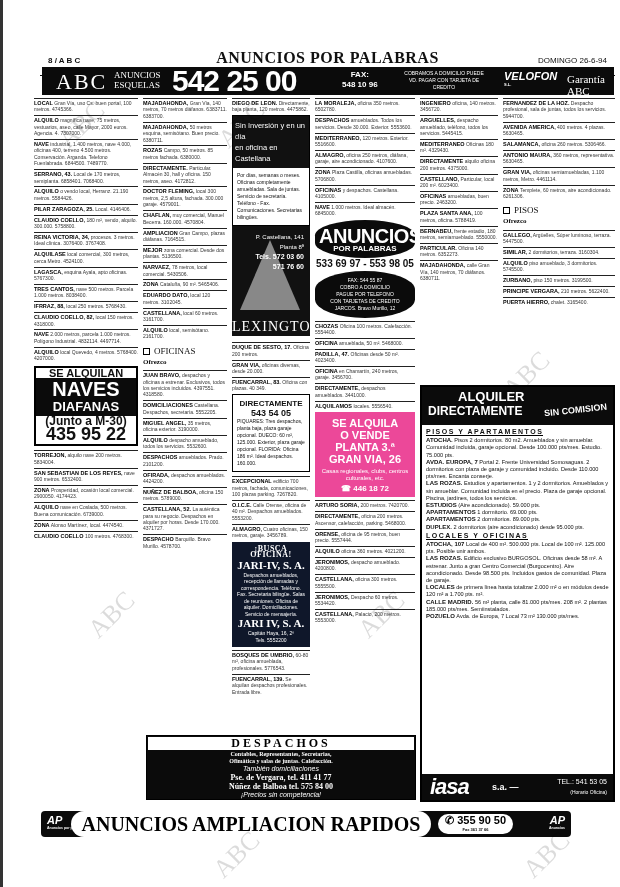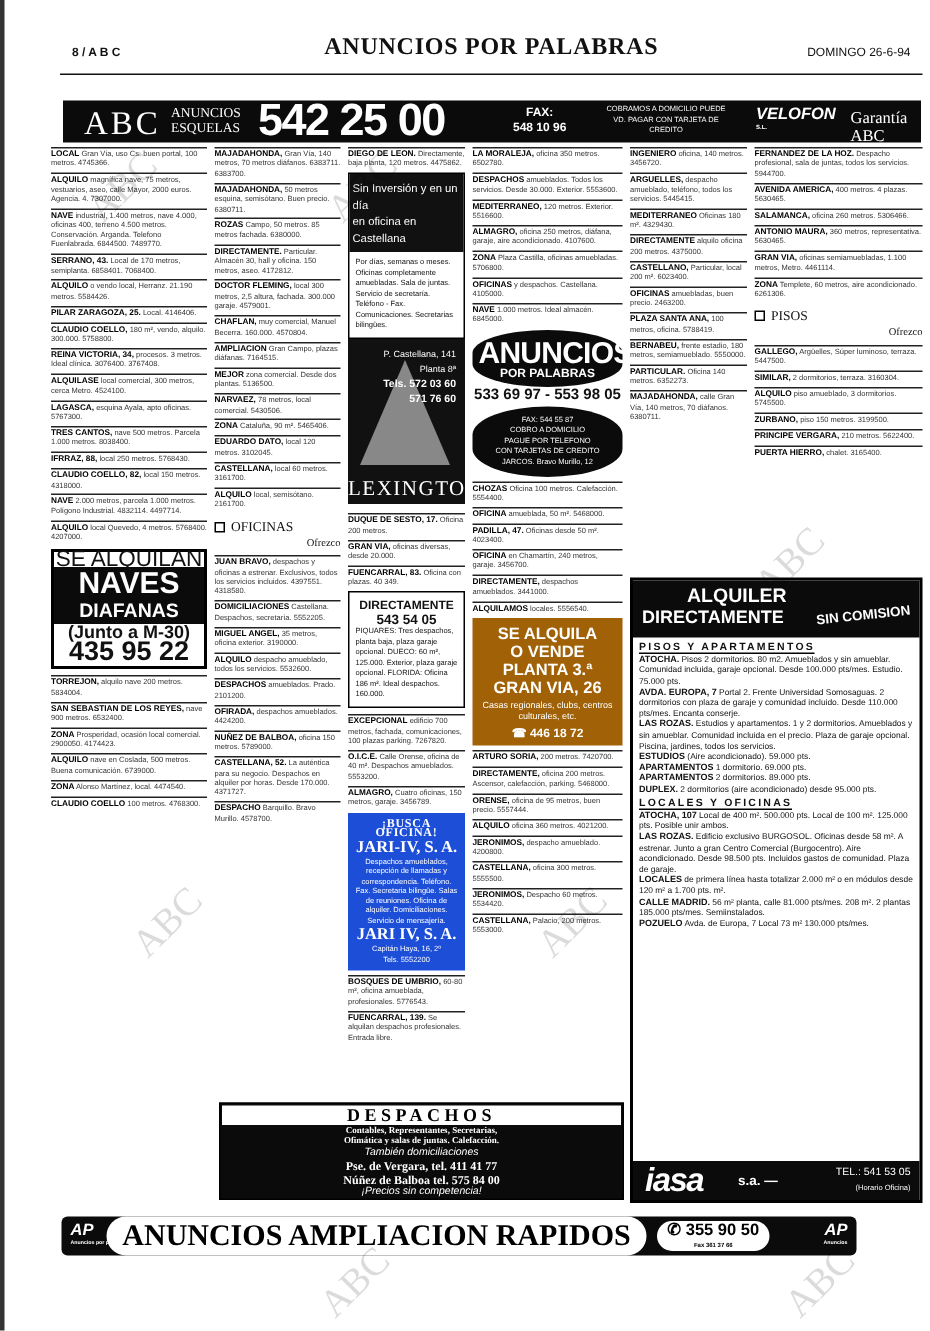--- a/index.html
+++ b/index.html
@@ -1,36 +1,36 @@
 <!DOCTYPE html>
 <html><head>
 <meta charset="utf-8">
 <style>
   * { box-sizing: border-box; margin: 0; padding: 0; }
   body { width: 620px; height: 887px; background: #fff; font-family: "Liberation Sans", sans-serif; color: #111; position: relative; overflow: hidden; }
   .page-edge { position: absolute; left: 0; top: 0; width: 3px; height: 887px; background: #333; }
-  .masthead { position: absolute; left: 40px; top: 20px; width: 575px; height: 30px; border-bottom: 1.5px solid #111; }
+  .masthead { position: absolute; left: 40px; top: 46px; width: 575px; height: 30px; border-bottom: 1.5px solid #111; }
   .mh-left { position: absolute; left: 8px; top: 10px; font-size: 8px; font-weight: bold; }
   .mh-title { position: absolute; left: 0; right: 0; top: 3px; text-align: center; font-family: "Liberation Serif", serif; font-weight: bold; font-size: 16px; letter-spacing: 0.5px; }
   .mh-date { position: absolute; right: 8px; top: 10px; font-size: 8px; }
   .banner { position: absolute; left: 42px; top: 67px; width: 572px; height: 28px; background: #0b0b0b; color: #fff; }
   .b-abc { position: absolute; left: 14px; top: 2px; font-family: "Liberation Serif", serif; font-size: 22px; letter-spacing: 2px; }
   .b-anun { position: absolute; left: 72px; top: 3px; font-family: "Liberation Serif", serif; font-size: 9px; line-height: 10px; }
   .b-phone { position: absolute; left: 130px; top: -3px; font-size: 30px; font-weight: bold; letter-spacing: -1px; }
   .b-fax { position: absolute; left: 300px; top: 3px; font-size: 8px; font-weight: bold; text-align: center; line-height: 10px; }
   .b-info { position: absolute; left: 362px; top: 3px; font-size: 5px; text-align: center; line-height: 7px; width: 80px; }
   .b-brand { position: absolute; left: 462px; top: 3px; font-size: 11px; font-style: italic; font-weight: bold; }
   .b-brand small { display: block; font-size: 4px; font-style: normal; }
   .b-garantia { position: absolute; left: 525px; top: 6px; font-family: "Liberation Serif", serif; font-size: 11px; }
   .col { position: absolute; top: 98px; font-size: 5px; line-height: 6.4px; }
   .ad { margin-bottom: 2.5px; padding-top: 1px; border-top: 0.8px solid #222; color: #333; }
   .ad b { color: #000; font-size: 5.5px; }
   .section-head { font-size: 9px; margin: 8px 0 4px; font-family: "Liberation Serif", serif; }
   .section-head .sq { display: inline-block; width: 7px; height: 7px; border: 1px solid #000; margin-right: 4px; vertical-align: -1px; }
-  .ofrezco { font-weight: normal; font-size: 7px; text-align: right; margin-bottom: 5px; font-family: "Liberation Serif", serif; }
+  .ofrezco { font-weight: bold; font-size: 7px; text-align: left; margin-bottom: 5px; font-family: "Liberation Serif", serif; }
   .castellana-box { border: 1.5px solid #000; padding: 4px; font-size: 5px; line-height: 7px; margin: 2px 0 4px; }
   .castellana-box .hd { background: #111; color: #fff; font-size: 7.5px; padding: 4px 2px; margin: -4px -4px 4px; line-height: 11px; }
   .lexington { background: #111; color: #fff; height: 110px; position: relative; margin-top: -4px; }
   .lexington .addr { position: absolute; right: 6px; top: 6px; font-size: 6px; text-align: right; line-height: 10px; }
   .lexington .addr b { font-size: 7px; }
   .lexington .tri { position: absolute; left: 8px; top: 14px; width: 0; height: 0; border-left: 30px solid transparent; border-right: 30px solid transparent; border-bottom: 70px solid #888; }
   .lexington .name { position: absolute; left: 0; right: 0; bottom: 6px; text-align: center; font-family: "Liberation Serif", serif; font-size: 14px; letter-spacing: 1px; }
   .oval { background: #0b0b0b; color: #fff; border-radius: 50% / 40%; text-align: center; padding: 6px 4px; margin: 3px 0; }
   .oval .big { font-size: 20px; font-weight: bold; font-family: "Liberation Sans", sans-serif; letter-spacing: -0.5px; line-height: 20px; }
   .oval .sub { font-size: 8px; font-weight: bold; }
@@ -42,29 +42,29 @@
   .alq-head .l2 { font-size: 12px; font-weight: bold; line-height: 15px; }
   .alq-head .sc { position: absolute; right: 6px; top: 18px; font-size: 9px; font-weight: bold; transform: rotate(-6deg); }
   .alq-body { padding: 2px 4px; font-size: 5.6px; line-height: 7.2px; }
   .alq-body .sub { font-weight: bold; font-size: 7px; letter-spacing: 1.5px; border-bottom: 1px solid #000; display: inline-block; margin: 1px 0; }
   .alq-body b { font-size: 6px; }
   .alq-foot { position: absolute; left: 0; right: 0; bottom: 0; height: 26px; background: #0b0b0b; color: #fff; }
   .alq-foot .logo { position: absolute; left: 8px; top: 0; font-size: 22px; font-weight: bold; font-style: italic; letter-spacing: -1px; }
   .alq-foot .sa { position: absolute; left: 70px; top: 8px; font-size: 9px; font-weight: bold; }
   .alq-foot .tel { position: absolute; right: 6px; top: 3px; font-size: 7px; text-align: right; line-height: 10px; }
   .naves-box { border: 2px solid #000; text-align: center; margin: 4px 0; }
-  .naves-box .l1 { font-size: 15px; font-weight: normal; padding: 2px 0; }
+  .naves-box .l1 { font-size: 11px; font-weight: bold; padding: 2px 0; }
   .naves-box .l2 { background: #0b0b0b; color: #fff; font-size: 20px; font-weight: bold; line-height: 22px; }
   .naves-box .l3 { background: #0b0b0b; color: #fff; font-size: 13px; font-weight: bold; line-height: 14px; padding-bottom: 2px; }
   .naves-box .l4 { font-size: 12px; font-weight: bold; padding-top: 2px; }
   .naves-box .l5 { font-size: 18px; font-weight: bold; line-height: 20px; }
-  .jari { background: #1d4ed8; color: #fff; text-align: center; padding: 4px; font-size: 5px; line-height: 6.5px; margin: 3px 0; }
+  .jari { background: #0f172a; color: #fff; text-align: center; padding: 4px; font-size: 5px; line-height: 6.5px; margin: 3px 0; }
   .jari .t1 { font-family: "Liberation Serif", serif; font-size: 8px; font-weight: bold; letter-spacing: 0.5px; }
   .jari .t2 { font-family: "Liberation Serif", serif; font-size: 11px; font-weight: bold; line-height: 13px; }
-  .planta { background: #a16207; color: #fff; text-align: center; padding: 5px 2px; margin: 3px 0; }
+  .planta { background: #ec4899; color: #fff; text-align: center; padding: 5px 2px; margin: 3px 0; }
   .planta .t { font-size: 11px; font-weight: bold; line-height: 12px; }
   .planta .s { font-size: 6px; line-height: 7px; margin-top: 3px; }
   .planta .p { font-size: 8px; font-weight: bold; margin-top: 4px; }
   .despachos { position: absolute; left: 146px; top: 735px; width: 270px; height: 65px; border: 1.5px solid #000; background: #0b0b0b; color: #fff; text-align: center; }
   .despachos .hd { background: #fff; color: #000; font-family: "Liberation Serif", serif; font-weight: bold; font-size: 12px; letter-spacing: 3px; line-height: 13px; margin: 1px; }
   .despachos .ln { font-family: "Liberation Serif", serif; font-size: 6px; font-weight: bold; line-height: 7px; }
   .despachos .it { font-style: italic; font-size: 7px; line-height: 8px; }
   .despachos .logo { font-style: italic; font-weight: bold; font-size: 9px; text-decoration: underline; line-height: 10px; }
   .despachos .tel { font-family: "Liberation Serif", serif; font-size: 8px; font-weight: bold; line-height: 9px; }
   .footer-banner { position: absolute; left: 41px; top: 811px; width: 530px; height: 26px; background: #0b0b0b; color: #fff; border-radius: 4px; }

